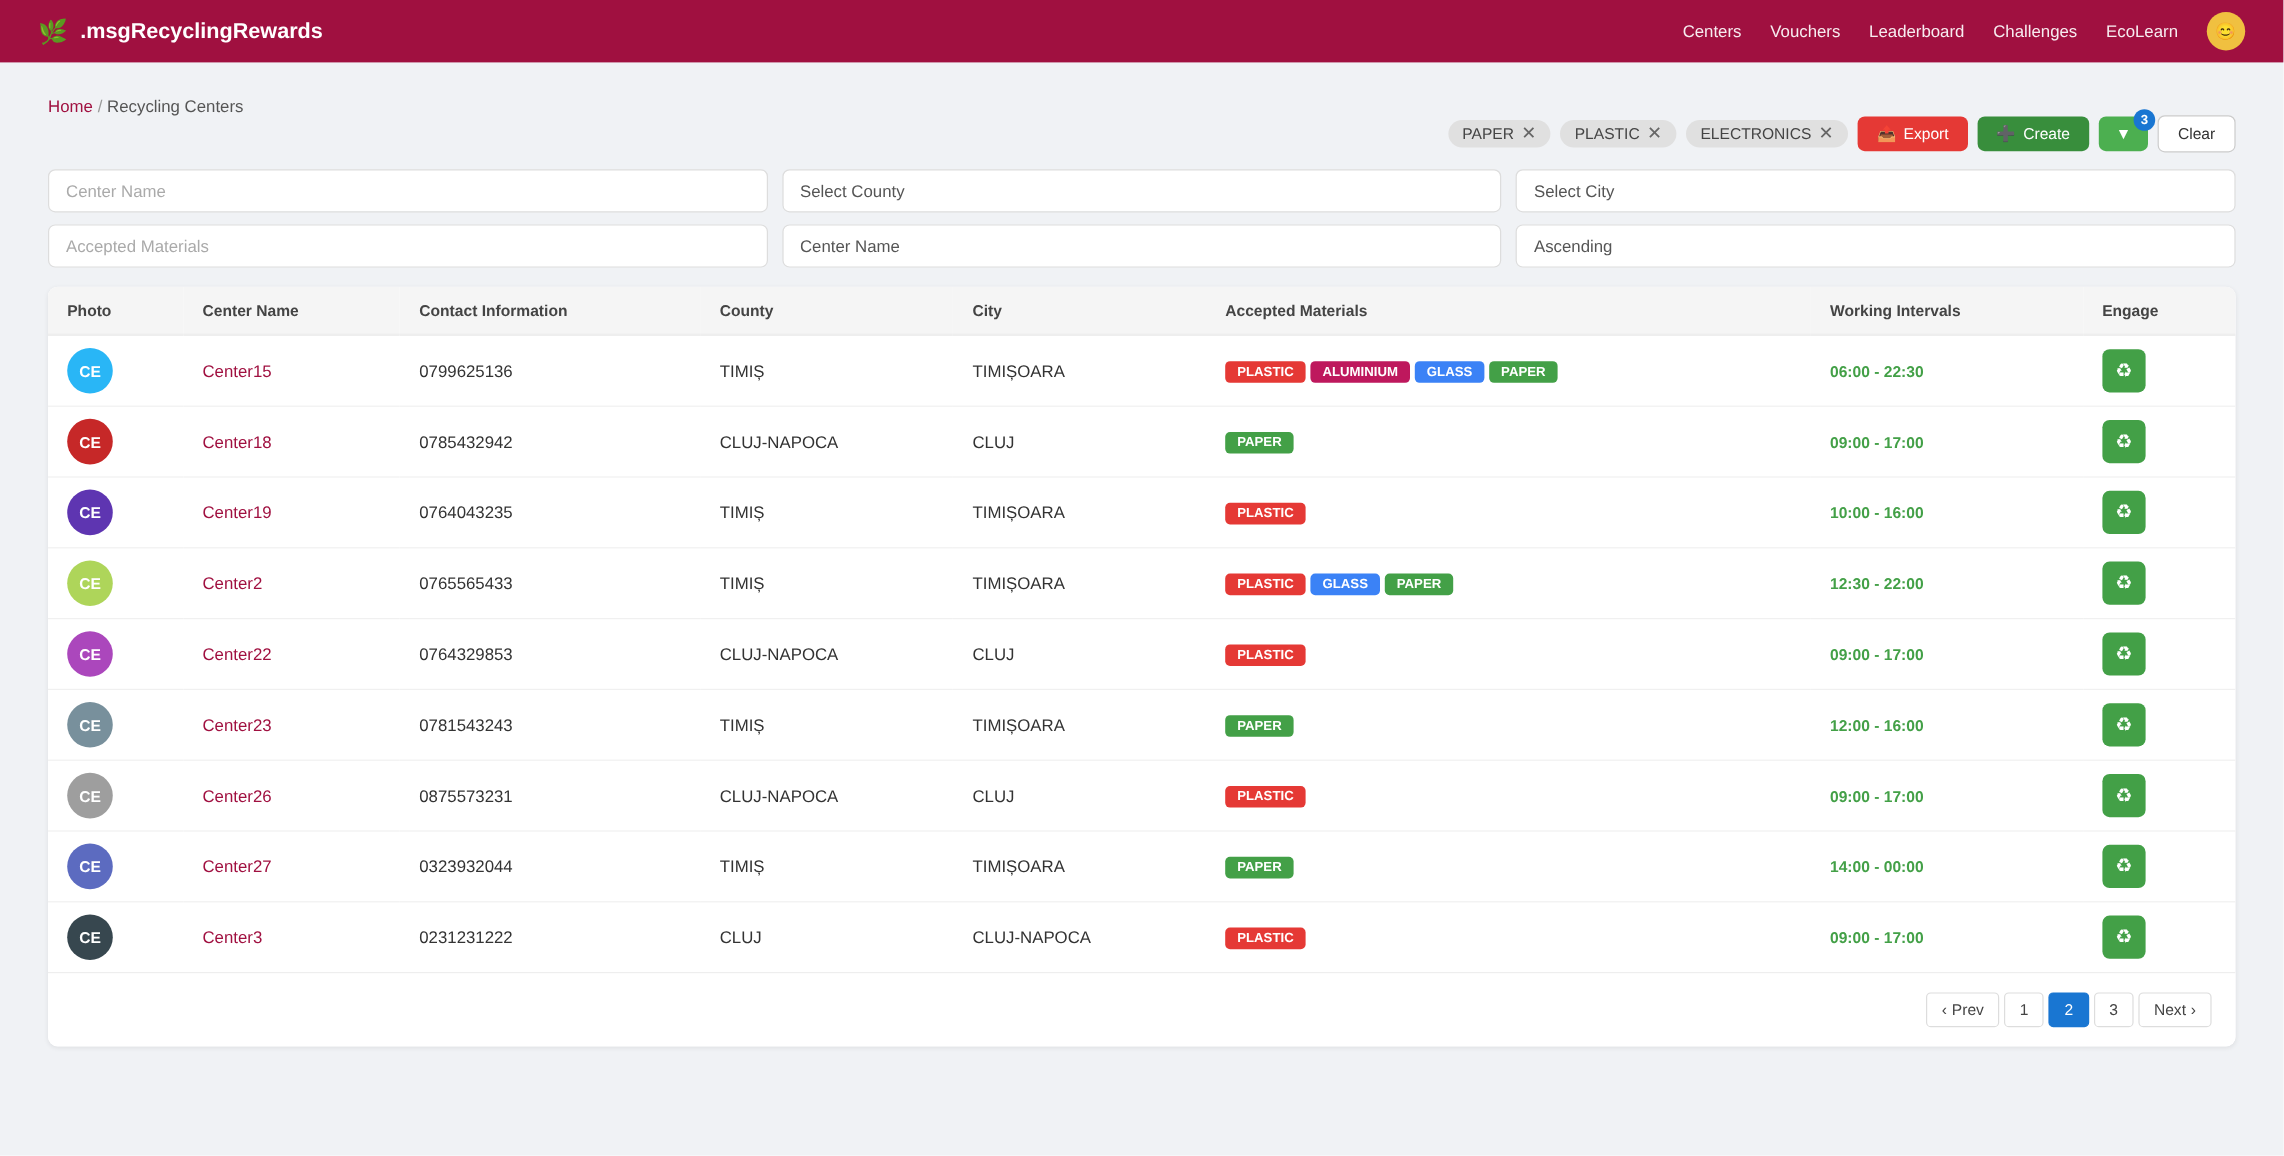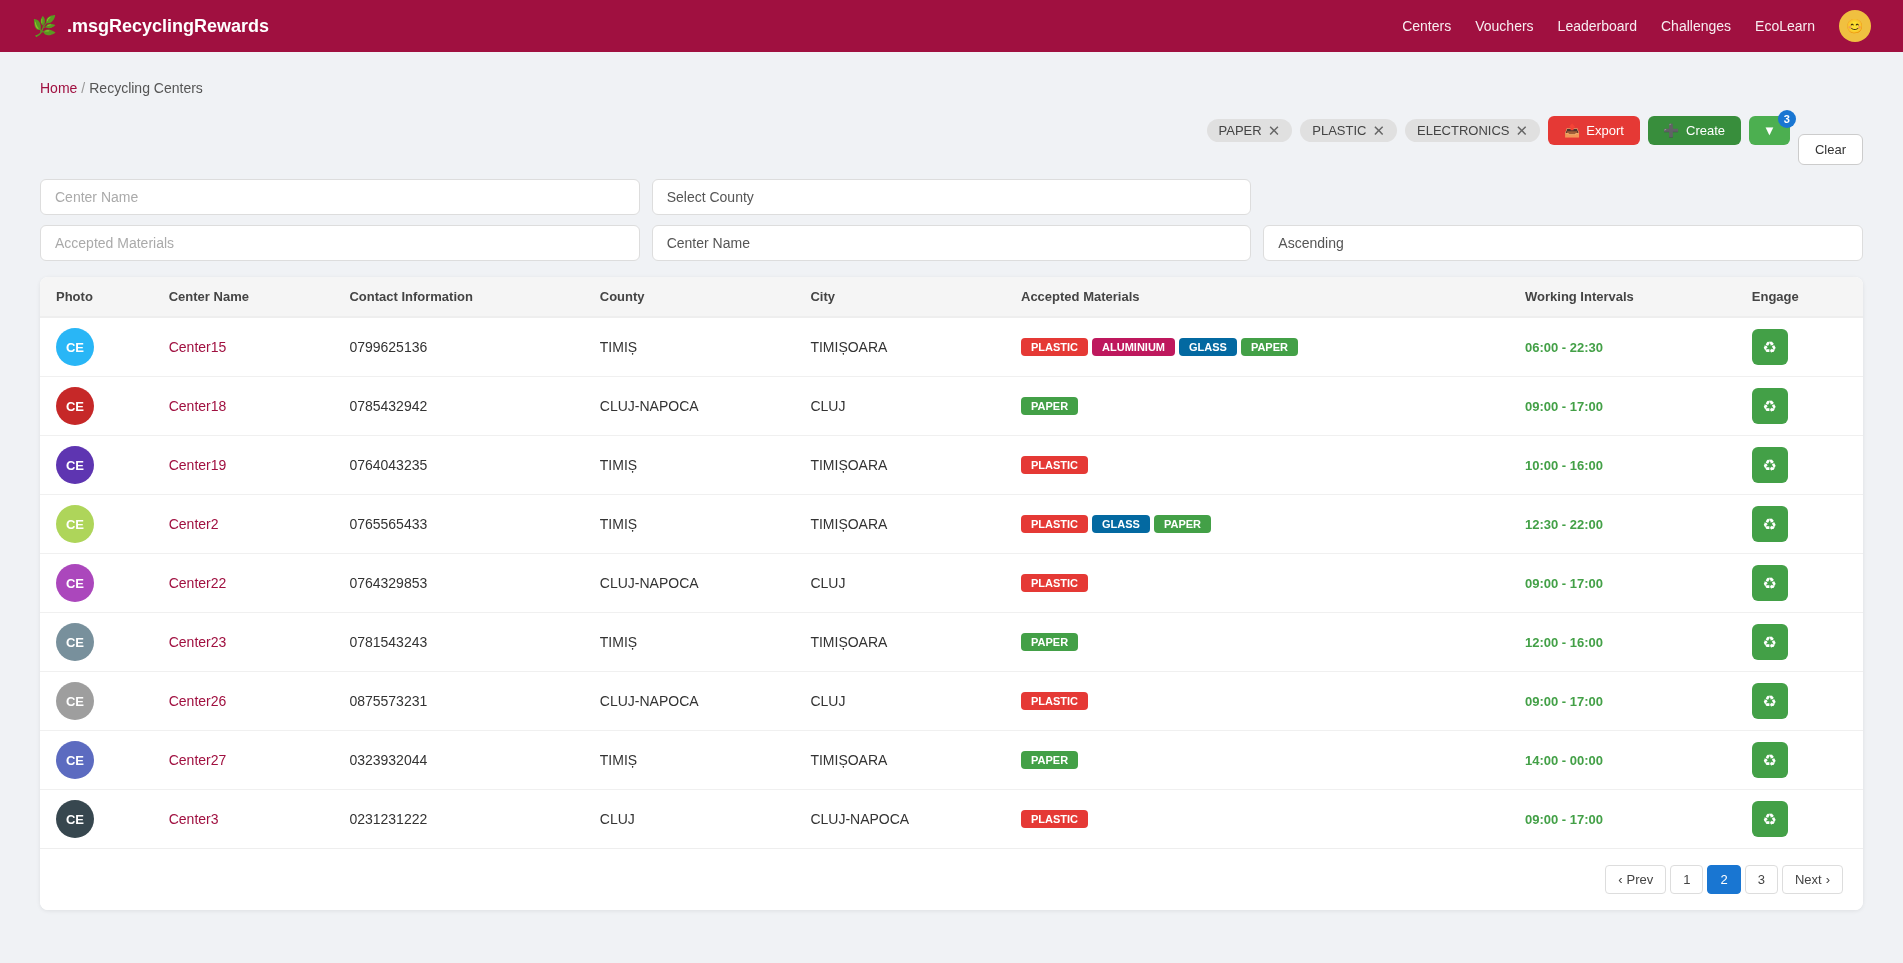--- a/index.html
+++ b/index.html
@@ -118,21 +118,20 @@
       font-weight: bold;
     }
     .btn-clear {
       background: white;
       color: #333;
       border: 1px solid #ccc;
       border-radius: 6px;
       padding: 7px 16px;
       cursor: pointer;
       font-size: 13px;
-      margin-top: 38px;
     }
 
     
     .filter-inputs {
       display: grid;
       grid-template-columns: 1fr 1fr 1fr;
       gap: 12px;
       margin-bottom: 10px;
     }
     .filter-input {
@@ -192,21 +191,21 @@
       display: inline-block;
       padding: 3px 10px;
       border-radius: 4px;
       font-size: 11px;
       font-weight: 700;
       color: white;
       margin-right: 4px;
     }
     .badge-plastic { background: #e53935; }
     .badge-aluminium { background: #be185d; }
-    .badge-glass { background: #0369a1; }
+    .badge-glass { background: #3b82f6; }
     .badge-paper { background: #43a047; }
 
     .time-text { color: #43a047; font-weight: 600; font-size: 13px; }
 
     .engage-btn {
       background: #43a047;
       border: none;
       border-radius: 6px;
       width: 36px; height: 36px;
       display: flex; align-items: center; justify-content: center;
@@ -290,20 +289,23 @@
       <span>▼</span>
     </button>
     <button class="btn-clear">Clear</button>
   </div>
 
   <div class="filter-inputs">
     <input class="filter-input" type="text" placeholder="Center Name" style="">
     <select class="filter-select">
       <option value="">Select County</option>
     </select>
+    <select class="filter-select">
+      <option value="">Select City</option>
+    </select>
   </div>
   <div class="filter-inputs">
     <input class="filter-input" type="text" placeholder="Accepted Materials" style="">
     <input class="filter-input" type="text" placeholder="Center Name" value="Center Name" style="">
     <select class="filter-select">
       <option value="asc">Ascending</option>
       <option value="desc">Descending</option>
     </select>
   </div>
 

